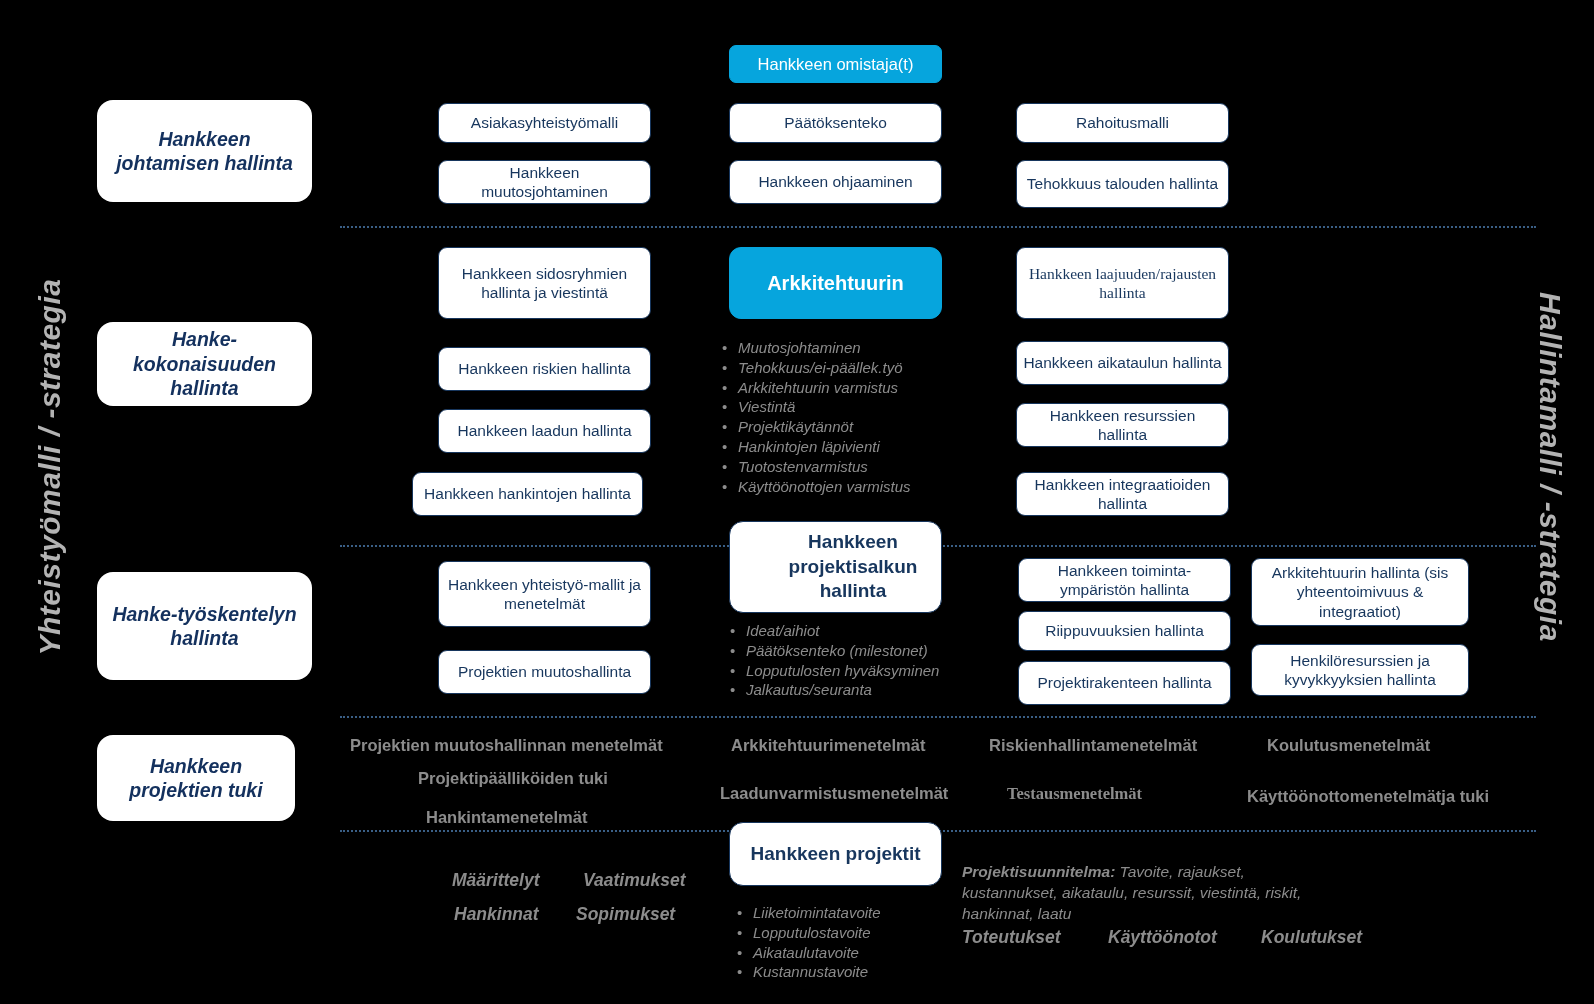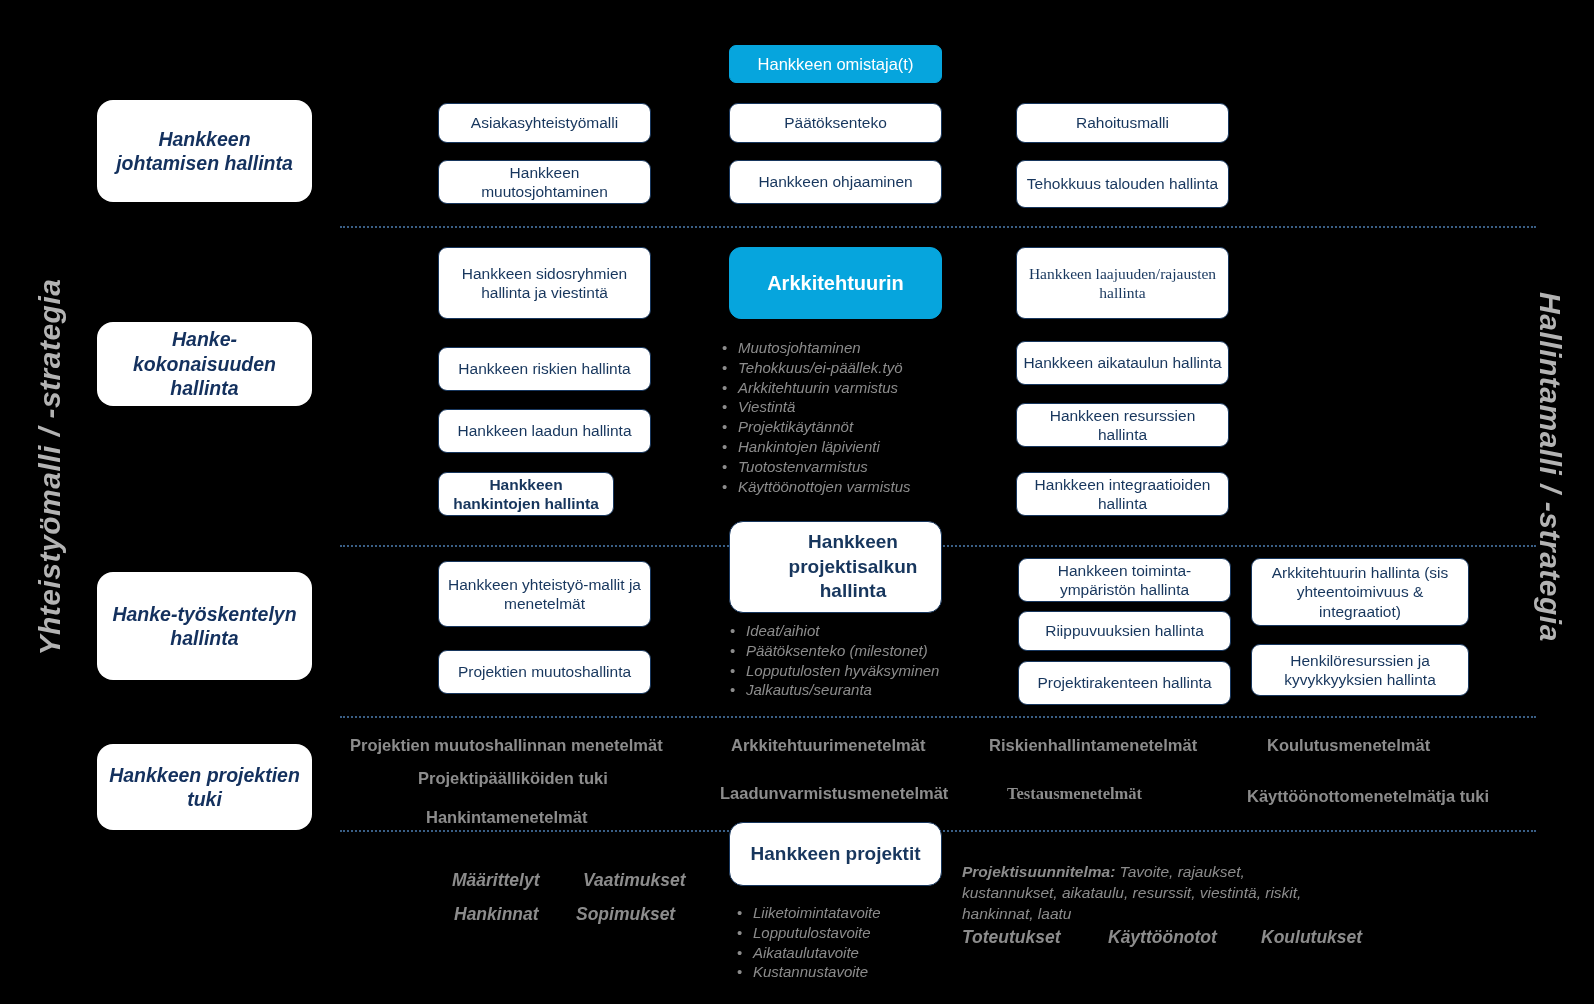--- a/index.html
+++ b/index.html
@@ -154,37 +154,37 @@
   <div class="side-label" id="side-right">Hallintamalli / -strategia</div>
 
   <div class="sep" style="left:340px; top:226px; width:1196px;"></div>
   <div class="sep" style="left:340px; top:545px; width:1196px;"></div>
   <div class="sep" style="left:340px; top:716px; width:1196px;"></div>
   <div class="sep" style="left:340px; top:830px; width:1196px;"></div>
 
   <div class="cat-box" style="left:97px; top:100px; width:215px; height:102px;">Hankkeen johtamisen hallinta</div>
   <div class="cat-box" style="left:97px; top:322px; width:215px; height:84px;">Hanke-kokonaisuuden hallinta</div>
   <div class="cat-box" style="left:97px; top:572px; width:215px; height:108px;">Hanke-työskentelyn hallinta</div>
-  <div class="cat-box" style="left:97px; top:735px; width:215px; height:86px;margin-top:9px;">Hankkeen projektien tuki</div>
+  <div class="cat-box" style="left:97px; top:735px; width:198px; height:86px;">Hankkeen projektien tuki</div>
 
   <div class="node accent small" style="left:729px; top:45px; width:213px; height:38px;">Hankkeen omistaja(t)</div>
 
   <div class="node" style="left:438px; top:103px; width:213px; height:40px;">Asiakasyhteistyömalli</div>
   <div class="node" style="left:438px; top:160px; width:213px; height:44px;">Hankkeen muutosjohtaminen</div>
 
   <div class="node" style="left:729px; top:103px; width:213px; height:40px;">Päätöksenteko</div>
   <div class="node" style="left:729px; top:160px; width:213px; height:44px;">Hankkeen ohjaaminen</div>
 
   <div class="node" style="left:1016px; top:103px; width:213px; height:40px;">Rahoitusmalli</div>
   <div class="node" style="left:1016px; top:160px; width:213px; height:48px;">Tehokkuus talouden hallinta</div>
 
   <div class="node" style="left:438px; top:247px; width:213px; height:72px;">Hankkeen sidosryhmien hallinta ja viestintä</div>
   <div class="node" style="left:438px; top:347px; width:213px; height:44px;">Hankkeen riskien hallinta</div>
   <div class="node" style="left:438px; top:409px; width:213px; height:44px;">Hankkeen laadun hallinta</div>
-  <div class="node" style="left:438px; top:472px; width:176px; height:44px;font-weight:bold;">Hankkeen hankintojen hallinta</div>
+  <div class="node" style="left:412px; top:472px; width:231px; height:44px;">Hankkeen hankintojen hallinta</div>
 
   <div class="node accent" style="left:729px; top:247px; width:213px; height:72px;">Arkkitehtuurin</div>
 
   <div class="bullets" style="left:722px; top:338px; width:270px;">
     <div class="row">
         <span class="dot">•</span>
         <span>Muutosjohtaminen</span>
       </div>
     <div class="row">
         <span class="dot">•</span>

